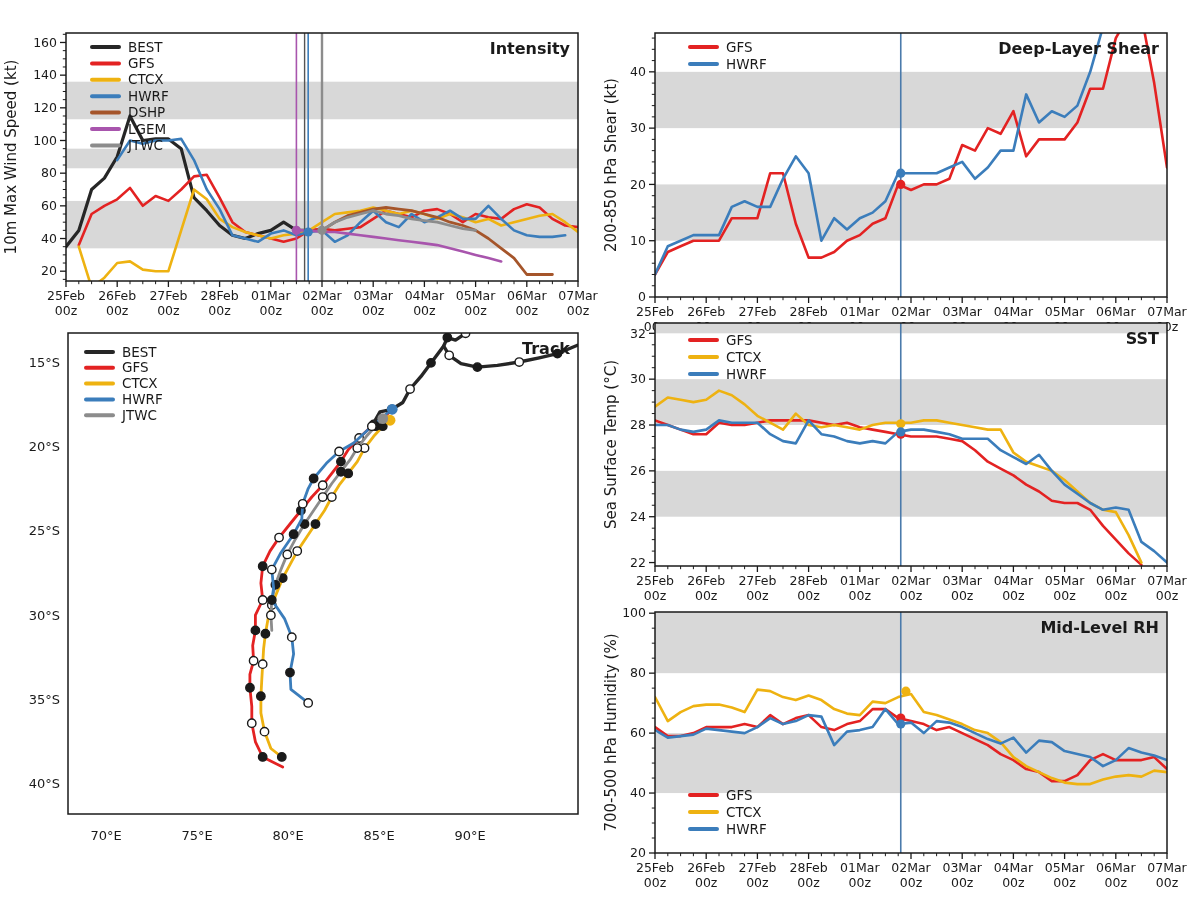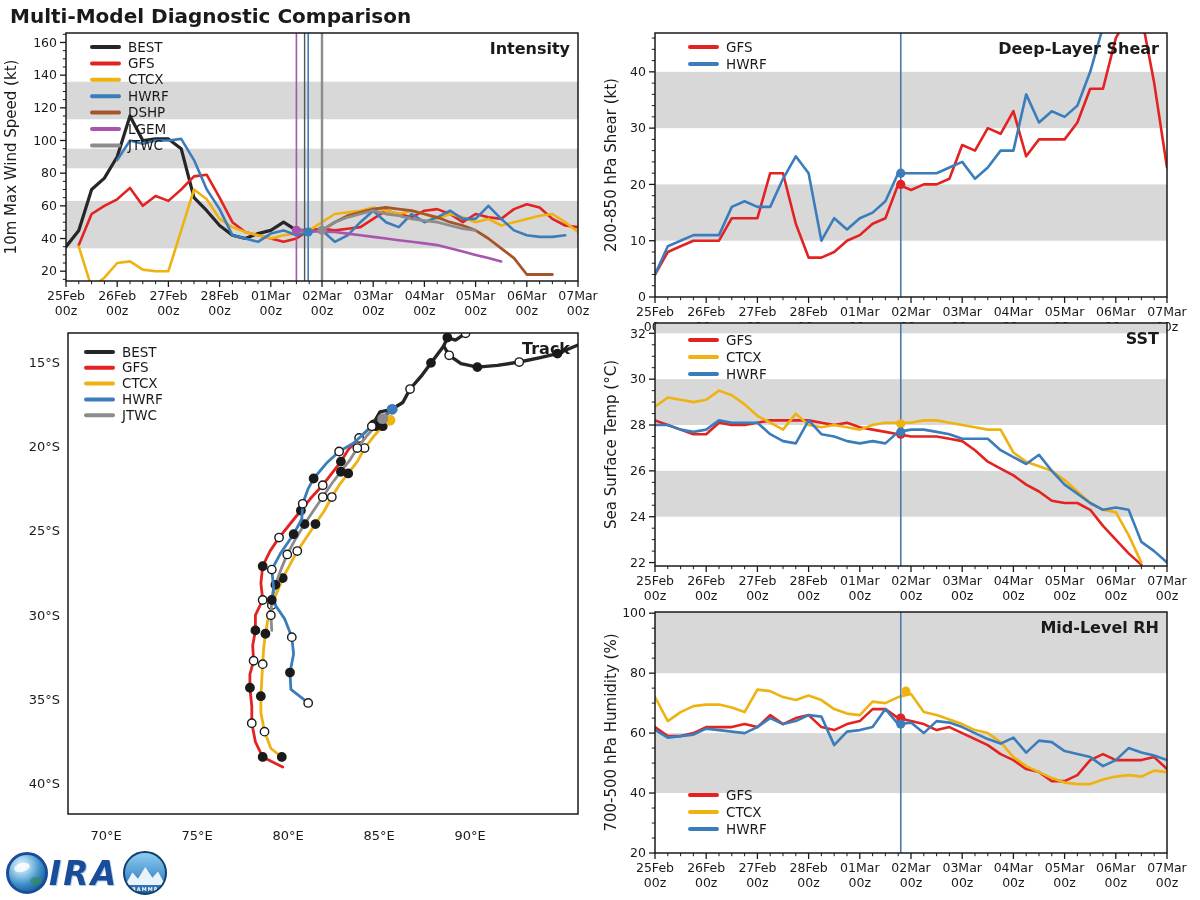--- a/index.html
+++ b/index.html
@@ -25,21 +25,20 @@
     border:2px solid #123f6e;position:relative;overflow:hidden;}
   .badge .mtn{position:absolute;left:0;bottom:8px;width:100%;height:18px;background:#e9f3fa;
     clip-path:polygon(0 100%,18% 30%,32% 65%,50% 0,68% 60%,82% 25%,100% 100%);}
   .badge .badge-label{position:absolute;left:0;bottom:1px;width:100%;text-align:center;
     font-size:5px;font-weight:bold;color:#fff;letter-spacing:1px;}
 </style>
 </head>
 <body>
 
 <div id="stage">
-  <div id="main-title" class="hdr">Multi-Model Diagnostic Comparison</div>
 
   <svg id="charts" width="1200" height="900">
       <defs>
         <clipPath id="clip0">
           <rect x="66" y="33" width="512" height="248"></rect>
         </clipPath>
         <clipPath id="clip1">
           <rect x="655" y="33" width="512" height="264"></rect>
         </clipPath>
         <clipPath id="clip2">
@@ -607,21 +606,13 @@
         <text x="122" y="372.3" font-size="13.5" fill="#1a1a1a" text-anchor="start">GFS</text>
         <line x1="86" x2="113" y1="383.6" y2="383.6" stroke="#eeb211" stroke-width="4" stroke-linecap="round"></line>
         <text x="122" y="388.1" font-size="13.5" fill="#1a1a1a" text-anchor="start">CTCX</text>
         <line x1="86" x2="113" y1="399.4" y2="399.4" stroke="#3b7dbb" stroke-width="4" stroke-linecap="round"></line>
         <text x="122" y="403.9" font-size="13.5" fill="#1a1a1a" text-anchor="start">HWRF</text>
         <line x1="86" x2="113" y1="415.2" y2="415.2" stroke="#8c8c8c" stroke-width="4" stroke-linecap="round"></line>
         <text x="122" y="419.7" font-size="13.5" fill="#1a1a1a" text-anchor="start">JTWC</text>
       </g>
     </svg>
 
-  <div class="logo">
-    <div class="globe"></div>
-    <span class="cira-text">IRA</span>
-    <div class="badge">
-      <div class="mtn"></div>
-      <div class="badge-label">RAMMB</div>
-    </div>
-  </div>
 </div>
 
 </body></html>

